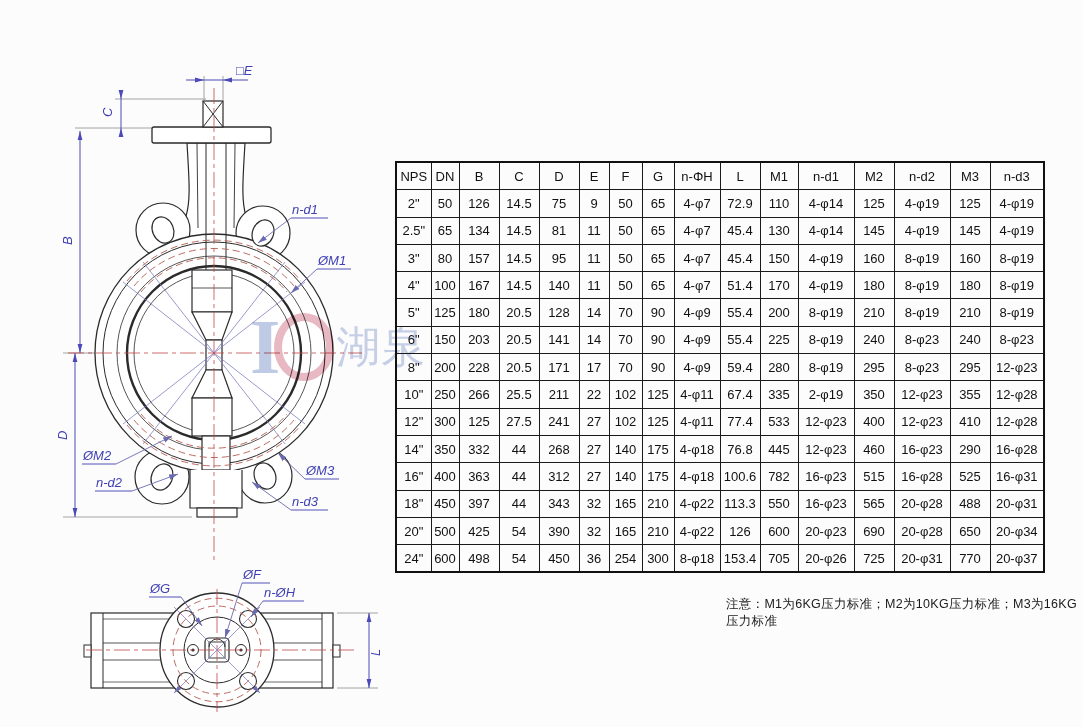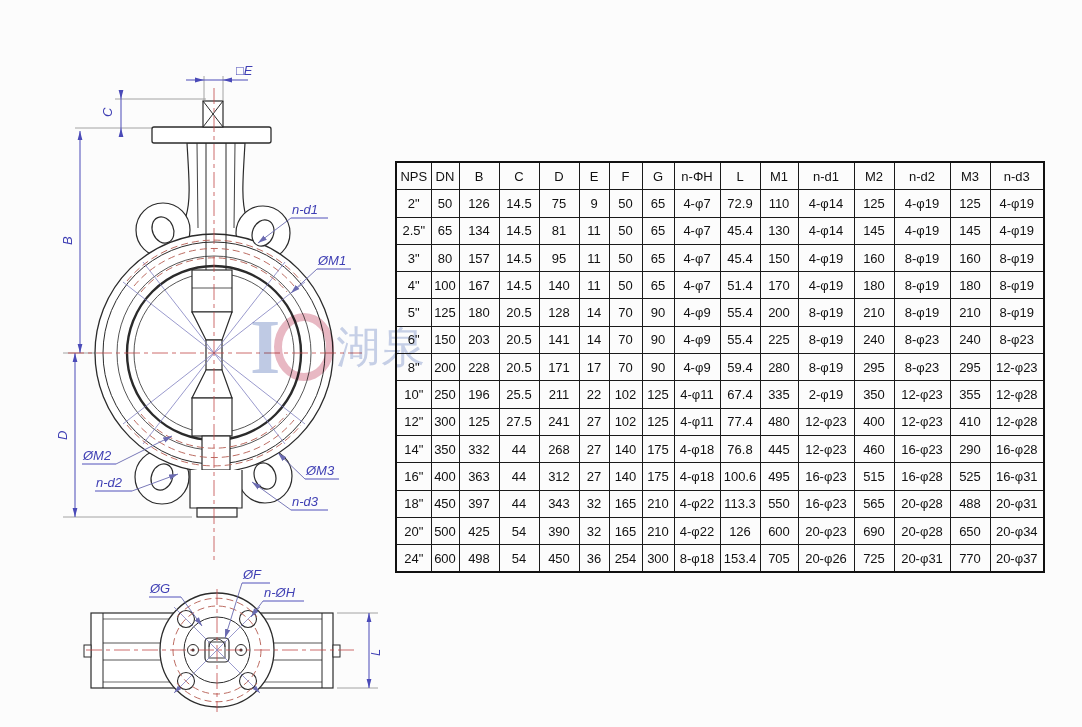--- a/index.html
+++ b/index.html
@@ -421,21 +421,21 @@
           <td>280</td>
           <td>8-φ19</td>
           <td>295</td>
           <td>8-φ23</td>
           <td>295</td>
           <td>12-φ23</td>
         </tr>
         <tr>
           <td>10"</td>
           <td>250</td>
-          <td>196</td>
+          <td>266</td>
           <td>25.5</td>
           <td>211</td>
           <td>22</td>
           <td>102</td>
           <td>125</td>
           <td>4-φ11</td>
           <td>67.4</td>
           <td>335</td>
           <td>2-φ19</td>
           <td>350</td>
@@ -447,21 +447,21 @@
           <td>12"</td>
           <td>300</td>
           <td>125</td>
           <td>27.5</td>
           <td>241</td>
           <td>27</td>
           <td>102</td>
           <td>125</td>
           <td>4-φ11</td>
           <td>77.4</td>
-          <td>480</td>
+          <td>533</td>
           <td>12-φ23</td>
           <td>400</td>
           <td>12-φ23</td>
           <td>410</td>
           <td>12-φ28</td>
         </tr>
         <tr>
           <td>14"</td>
           <td>350</td>
           <td>332</td>
@@ -483,21 +483,21 @@
           <td>16"</td>
           <td>400</td>
           <td>363</td>
           <td>44</td>
           <td>312</td>
           <td>27</td>
           <td>140</td>
           <td>175</td>
           <td>4-φ18</td>
           <td>100.6</td>
-          <td>495</td>
+          <td>782</td>
           <td>16-φ23</td>
           <td>515</td>
           <td>16-φ28</td>
           <td>525</td>
           <td>16-φ31</td>
         </tr>
         <tr>
           <td>18"</td>
           <td>450</td>
           <td>397</td>
@@ -547,14 +547,15 @@
           <td>705</td>
           <td>20-φ26</td>
           <td>725</td>
           <td>20-φ31</td>
           <td>770</td>
           <td>20-φ37</td>
         </tr>
       </tbody>
   </table>
 
+  <div id="note">注意：M1为6KG压力标准；M2为10KG压力标准；M3为16KG压力标准</div>
 
 </div>
 
 </body></html>

